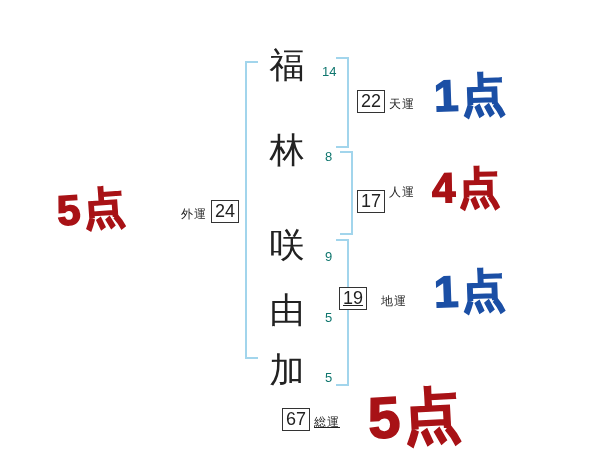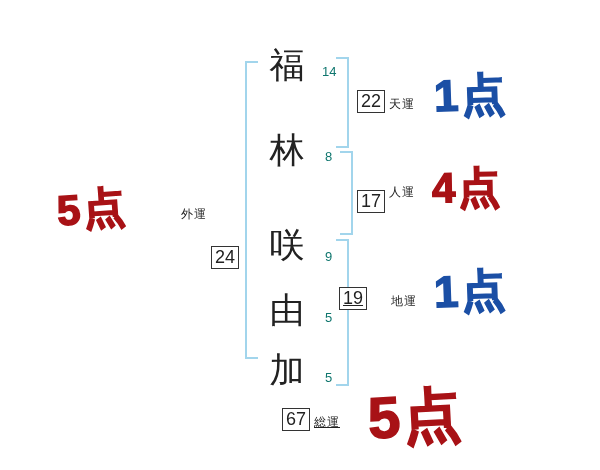--- a/index.html
+++ b/index.html
@@ -70,24 +70,24 @@
     <div class="t bot"></div>
   </div>
 
   <div class="vbox" style="left:357px; top:90px;">22</div>
   <div class="flabel" style="left:389px; top:96px;">天運</div>
 
   <div class="vbox" style="left:357px; top:178px;margin-top:12px;">17</div>
   <div class="flabel" style="left:389px; top:184px;">人運</div>
 
   <div class="vbox" style="left:339px; top:287px;text-decoration:underline;">19</div>
-  <div class="flabel" style="left:391px; top:293px;">地運</div>
+  <div class="flabel" style="left:381px; top:293px;">地運</div>
 
   <div class="flabel" style="left:181px; top:206px;text-align:right;">外運</div>
-  <div class="vbox" style="left:211px; top:200px;margin-top:46px;">24</div>
+  <div class="vbox" style="left:211px; top:200px;">24</div>
 
   <div class="vbox" style="left:282px; top:408px;">67</div>
   <div class="flabel" style="left:314px; top:414px;text-decoration:underline;">総運</div>
 
   <div class="score" style="left: 434px; top: 66px; font-size: 44px; transform: rotate(-2deg); color: rgb(27, 79, 165);">1点</div>
 
   <div class="score" style="left: 432px; top: 160px; font-size: 42px; transform: rotate(-1deg); color: rgb(168, 18, 22);">4点</div>
 
   <div class="score" style="left: 434px; top: 262px; font-size: 44px; transform: rotate(-2deg); color: rgb(27, 79, 165);">1点</div>
 

